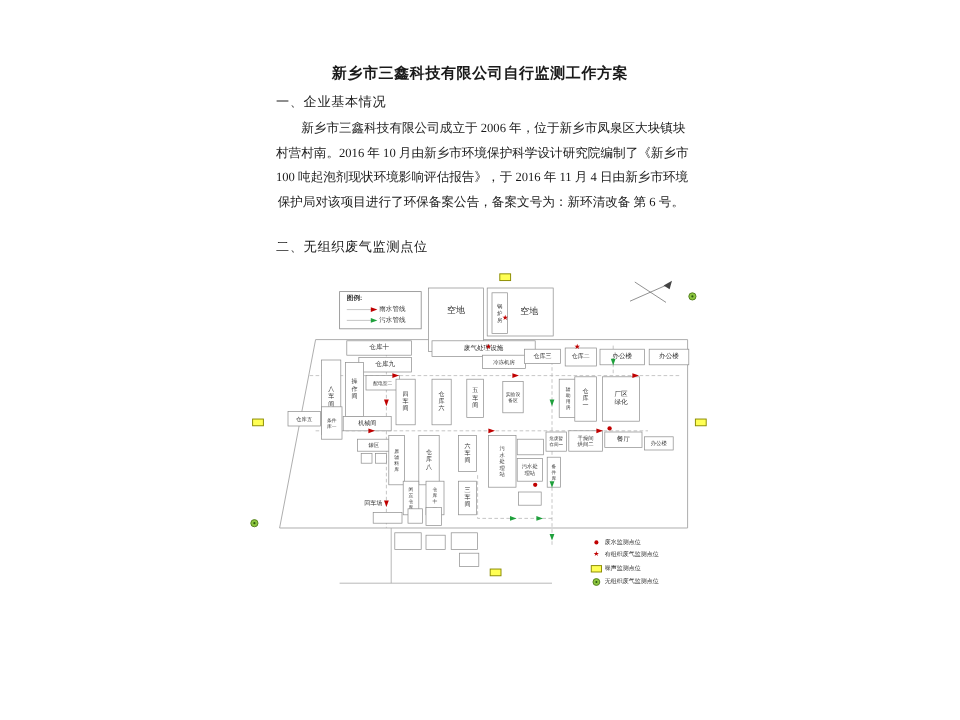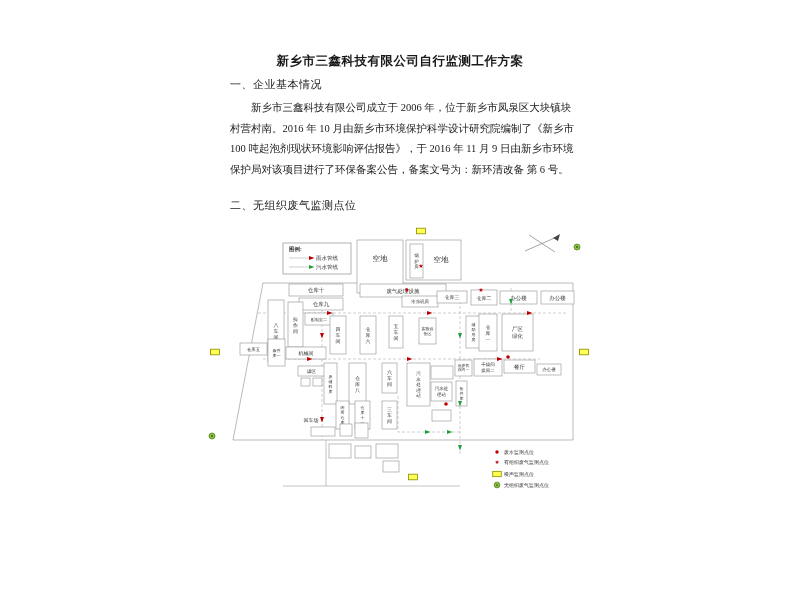--- a/index.html
+++ b/index.html
@@ -4,36 +4,36 @@
 <style>
   html,body{margin:0;padding:0;background:#ffffff;}
   .page{position:relative;width:800px;height:600px;background:#ffffff;overflow:hidden;
         font-family:"Liberation Serif","DejaVu Serif",serif;color:#1a1a1a;}
   .doc-title{position:absolute;top:53px;left:0;width:800px;text-align:center;
              font-size:12.5px;font-weight:bold;letter-spacing:0.5px;}
   .sec-heading{position:absolute;left:230px;font-size:11px;font-weight:normal;letter-spacing:0.5px;}
   #h1{top:77px;}
   #h2{top:198px;}
   .para{position:absolute;left:230px;top:98px;width:340px;font-size:10.5px;}
-  .pline{height:20.6px;line-height:20.6px;white-space:nowrap;}
+  .pline{height:20.6px;line-height:20.6px;white-space:nowrap;text-align:right;}
   .pline.indent{padding-left:21px;}
   svg{position:absolute;left:200px;top:215px;}
   svg text{font-family:"Liberation Sans","DejaVu Sans",sans-serif;}
 </style>
 </head>
 <body>
 
 <div class="page">
   <div class="doc-title">新乡市三鑫科技有限公司自行监测工作方案</div>
   <div class="sec-heading" id="h1">一、企业基本情况</div>
   <div class="para">
     <div>
         <div class="pline indent">新乡市三鑫科技有限公司成立于 2006 年，位于新乡市凤泉区大块镇块</div>
         <div class="pline">村营村南。2016 年 10 月由新乡市环境保护科学设计研究院编制了《新乡市</div>
-        <div class="pline">100 吨起泡剂现状环境影响评估报告》，于 2016 年 11 月 9 日由新乡市环境</div>
+        <div class="pline">100 吨起泡剂现状环境影响评估报告》，于 2016 年 11 月 4 日由新乡市环境</div>
         <div class="pline">保护局对该项目进行了环保备案公告，备案文号为：新环清改备 第 6 号。</div>
       </div>
   </div>
   <div class="sec-heading" id="h2">二、无组织废气监测点位</div>
   <svg id="plan" width="400" height="290" viewBox="200 215 400 290">
       <polygon points="263,283 573,283 573,440 233,440" fill="none" stroke="#aaaaaa" stroke-width="0.8"></polygon>
       <polyline points="326,440 326,486" fill="none" stroke="#aaaaaa" stroke-width="0.7"></polyline>
       <polyline points="283,486 460,486" fill="none" stroke="#aaaaaa" stroke-width="0.7"></polyline>
       <polyline points="258,313 568,313" fill="none" stroke="#b0b0b0" stroke-width="0.6" stroke-dasharray="3 2"></polyline>
       <polyline points="263,359 540,359" fill="none" stroke="#b0b0b0" stroke-width="0.6" stroke-dasharray="3 2"></polyline>

